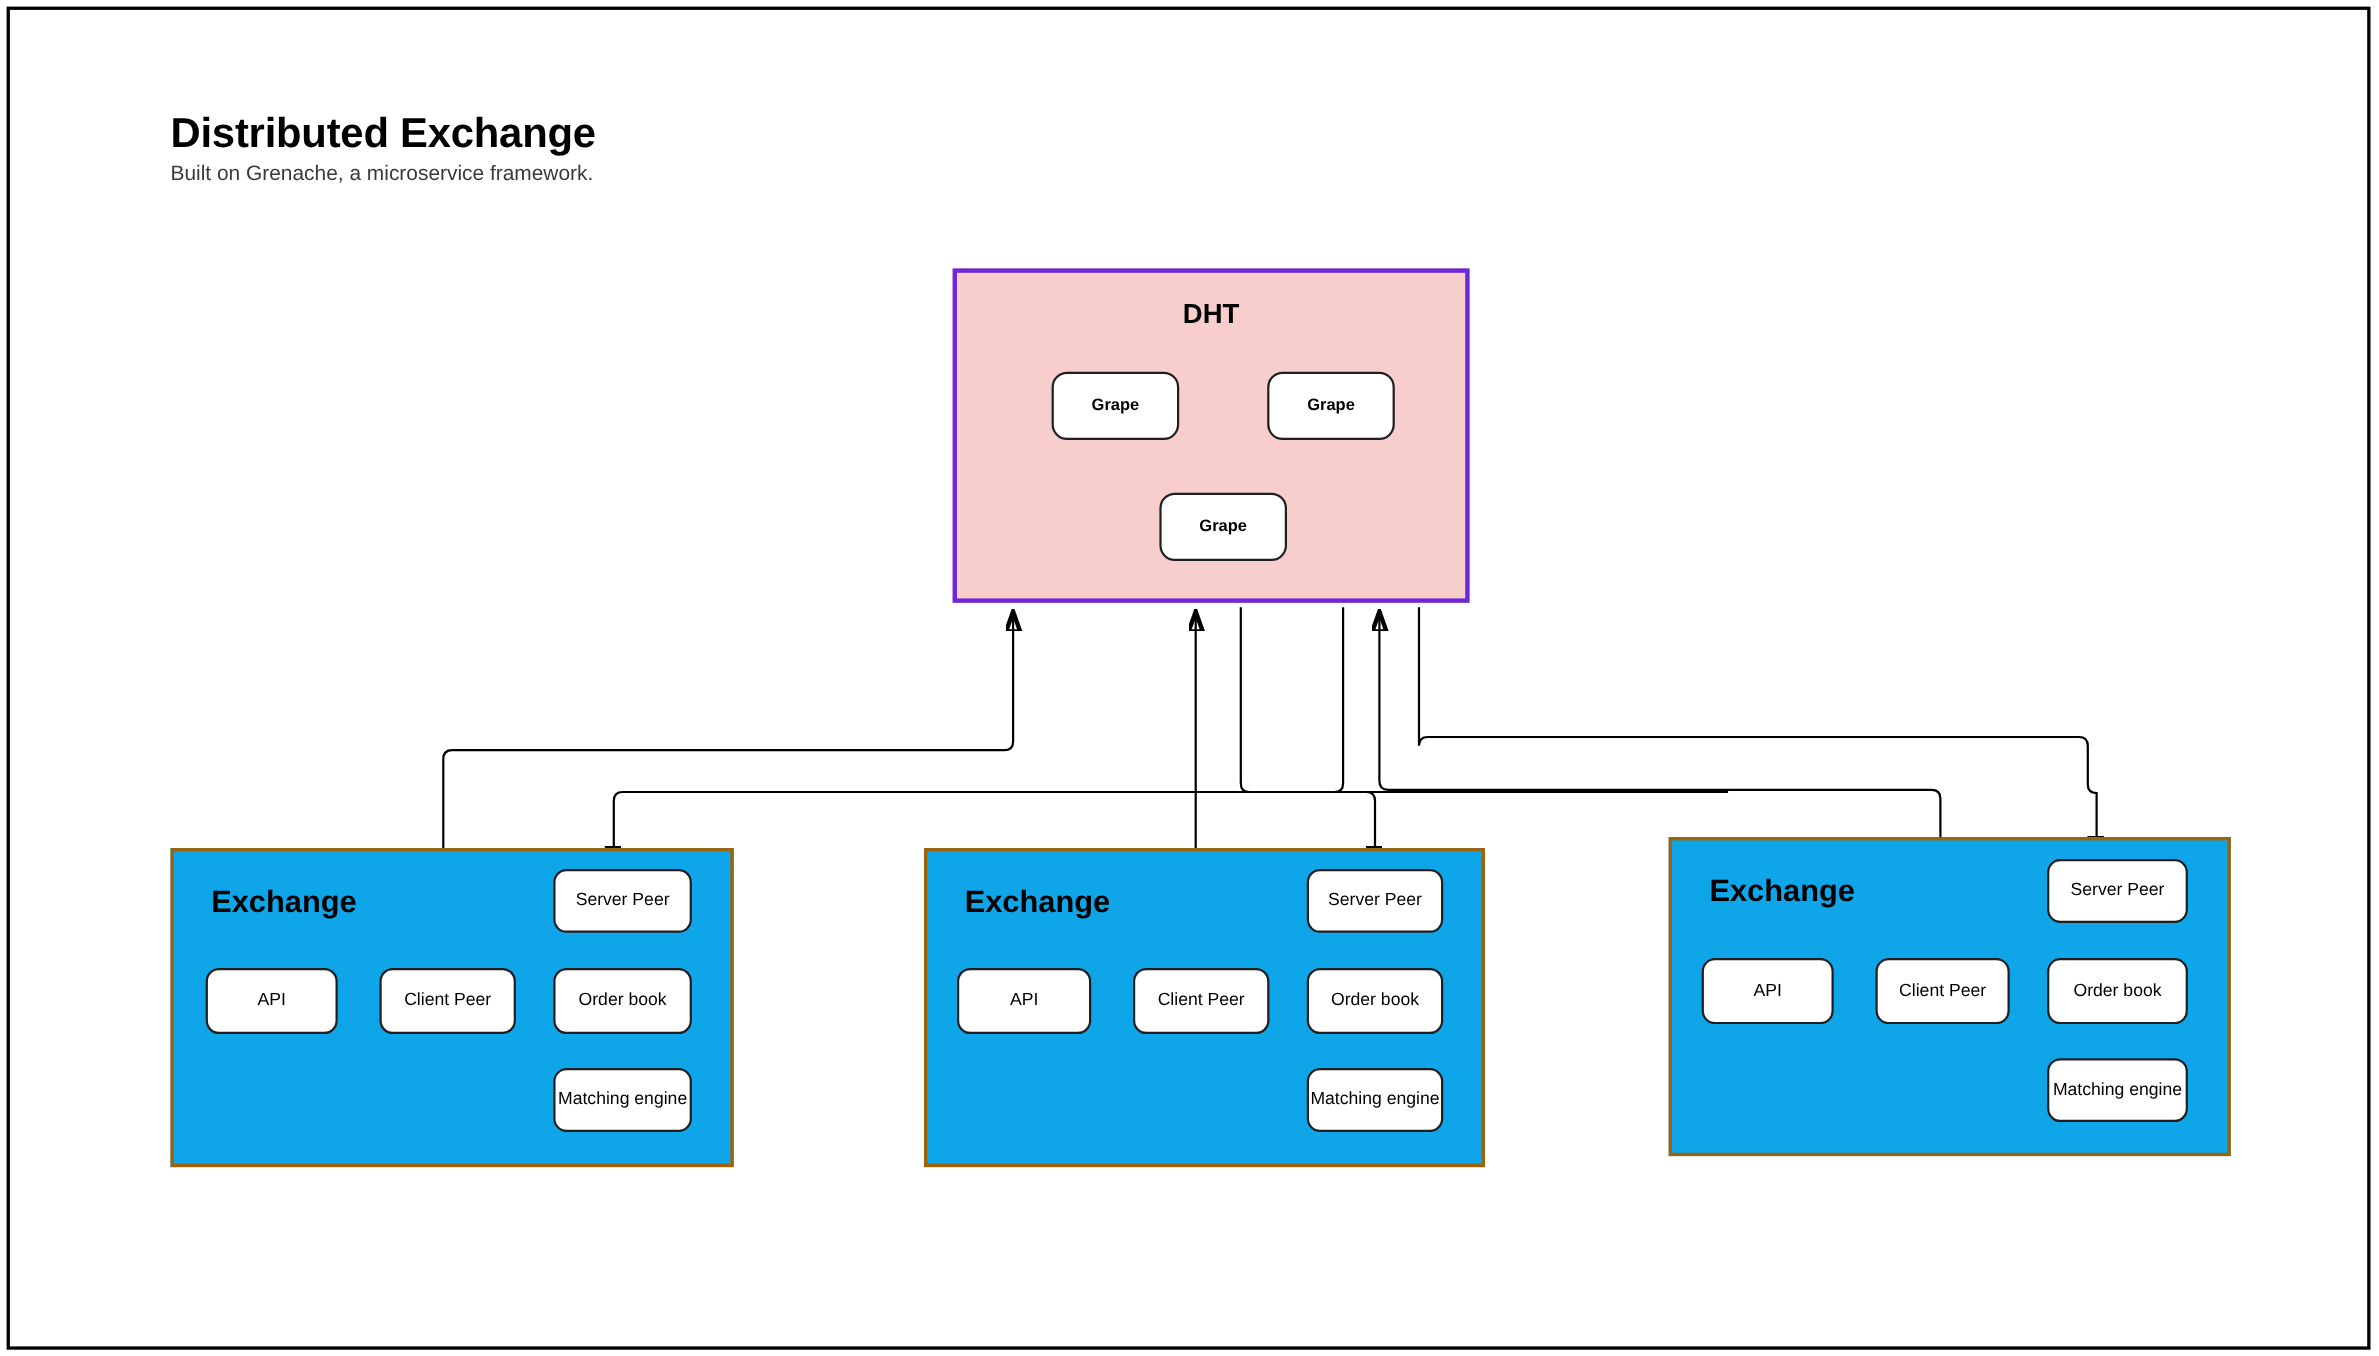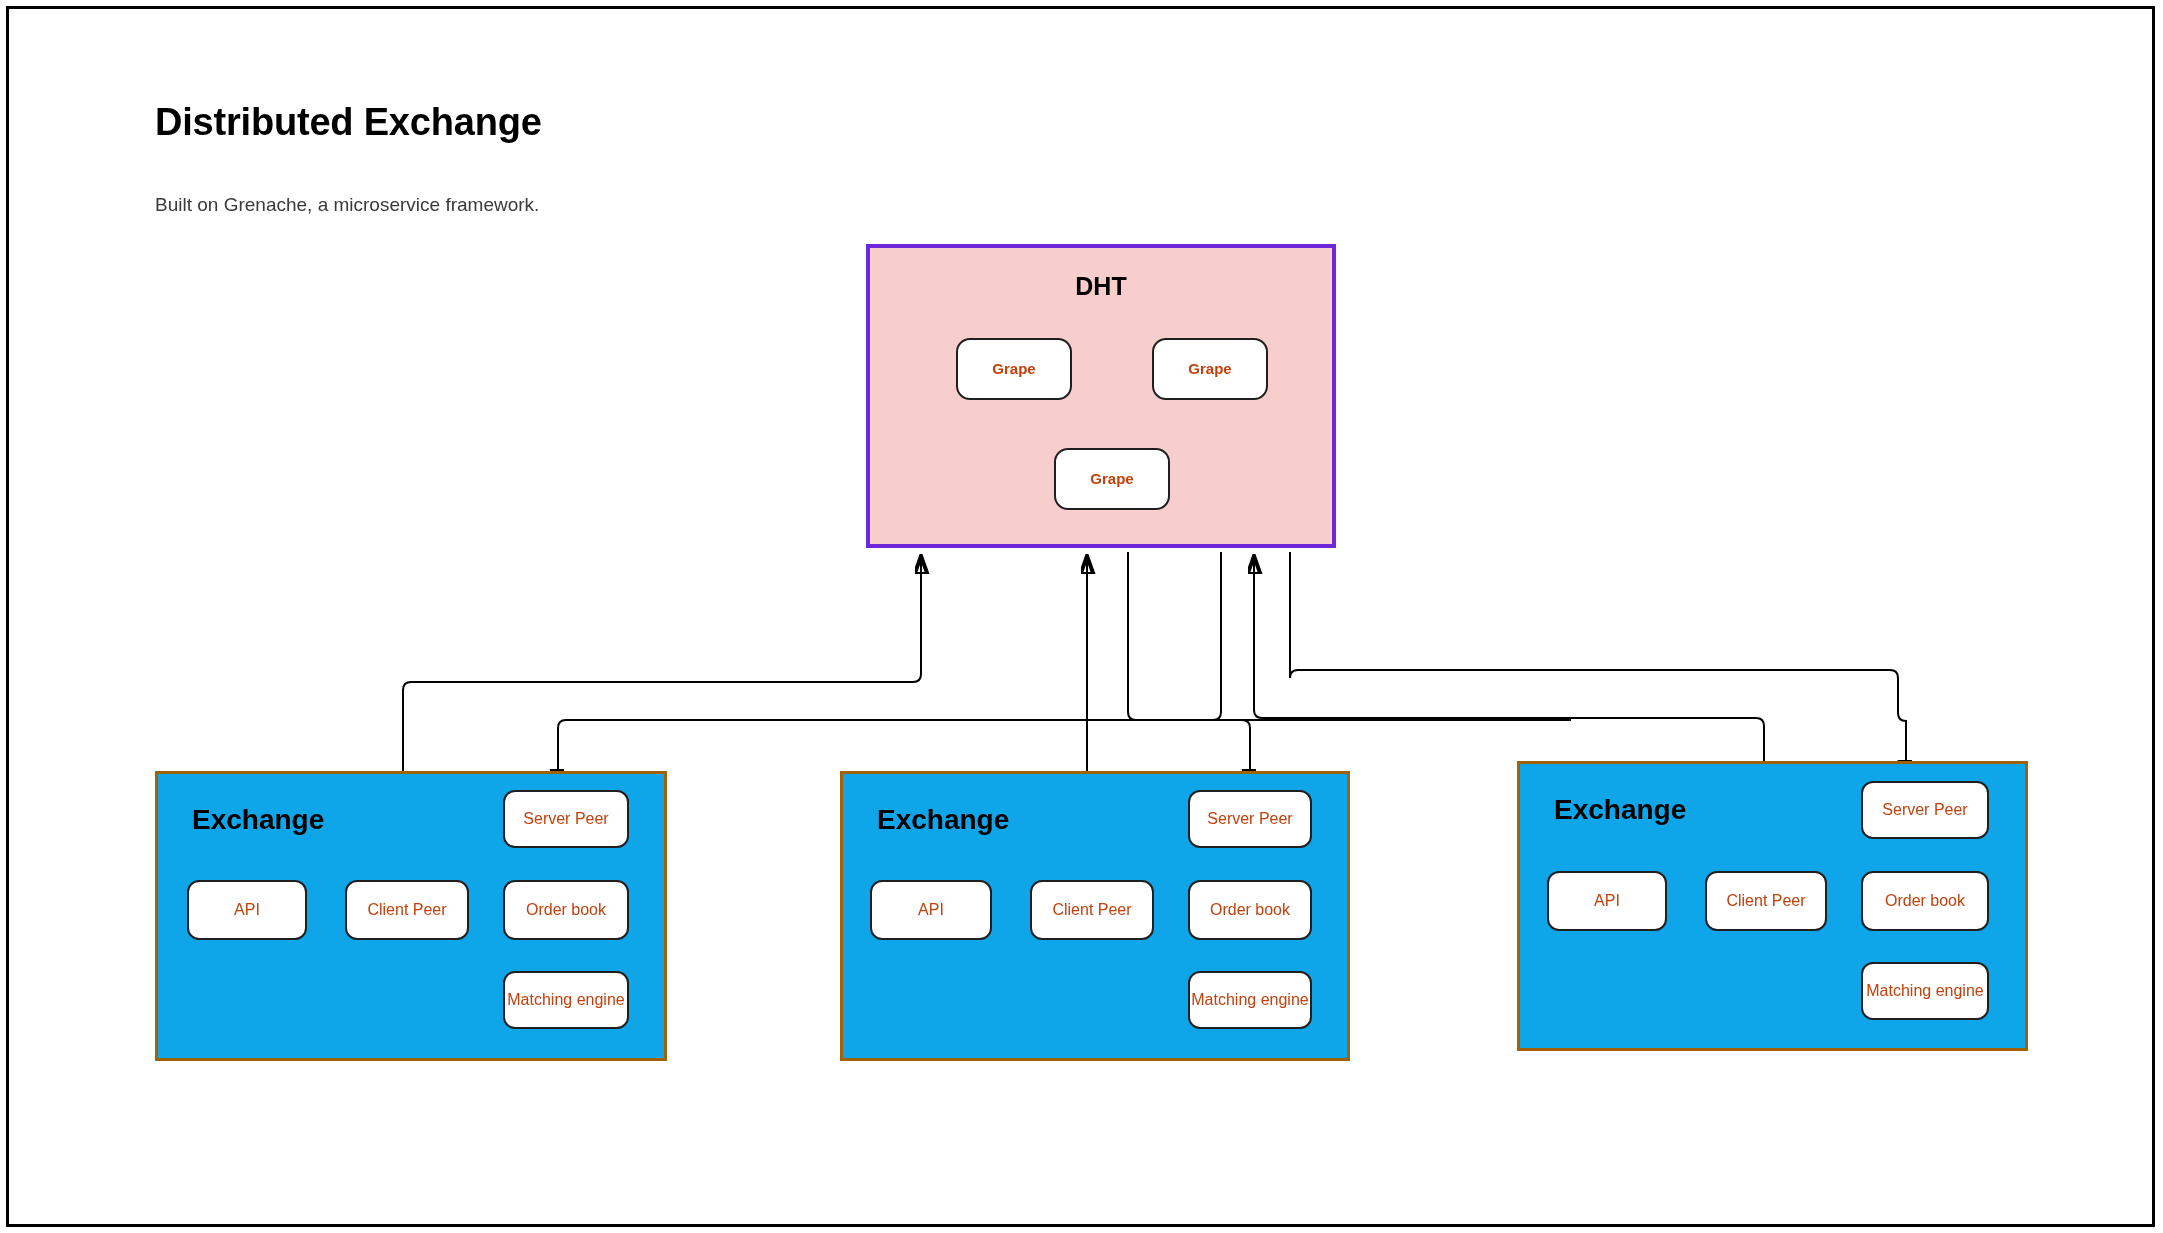--- a/index.html
+++ b/index.html
@@ -43,21 +43,20 @@
     white-space: nowrap;
   }
   #page-subtitle {
     position: absolute;
     left: 155px;
     top: 148px;
     font-size: 19px;
     font-weight: normal;
     color: #3a3a3a;
     white-space: nowrap;
-    margin-top: 46px;
   }
 
   
   #edges {
     position: absolute;
     left: 0;
     top: 0;
     width: 2163px;
     height: 1233px;
   }
@@ -92,21 +91,21 @@
   .node {
     position: absolute;
     background: #ffffff;
     border: 2px solid #1f1f1f;
     border-radius: 12px;
     box-sizing: border-box;
     display: flex;
     align-items: center;
     justify-content: center;
     font-size: 16px;
-    color: #c2410c;
+    color: #000000;
     text-align: center;
     line-height: 1.15;
   }
   .node.grape {
     font-weight: bold;
     font-size: 15px;
     border-radius: 14px;
   }
 
   

